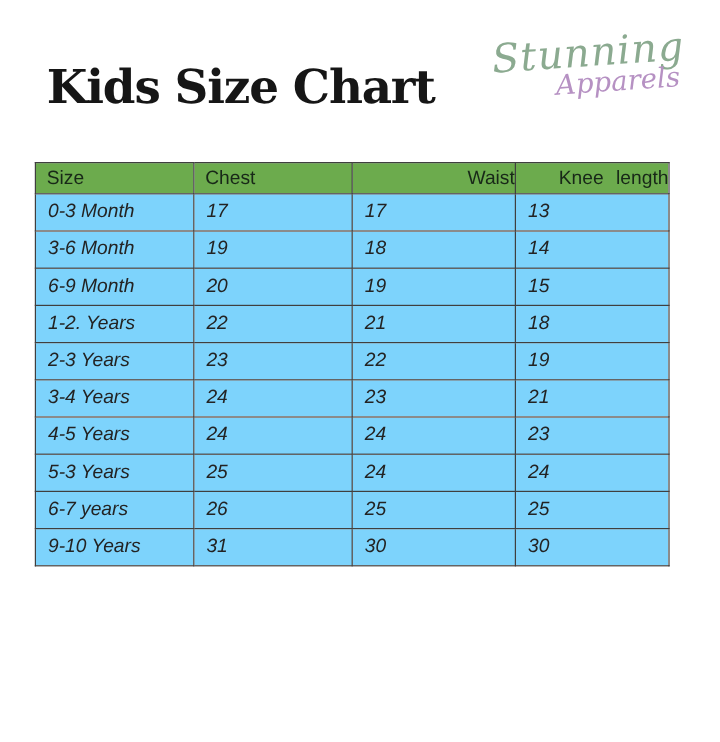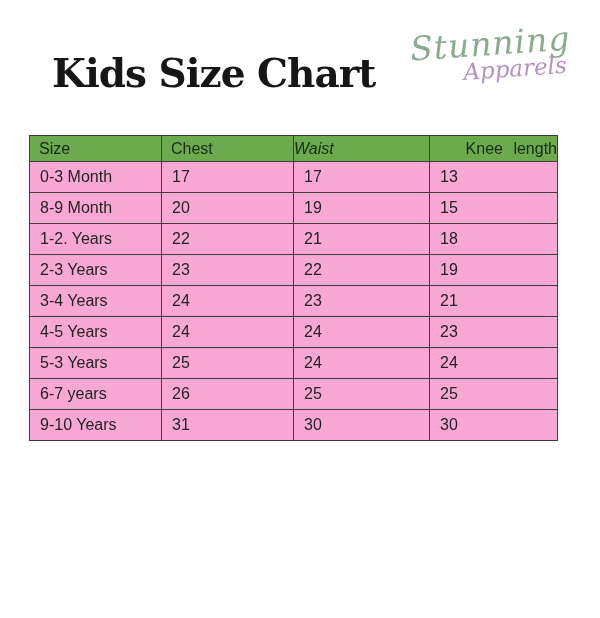--- a/index.html
+++ b/index.html
@@ -5,21 +5,21 @@
   html, body { margin: 0; padding: 0; }
   body {
     width: 600px; height: 618px;
     background: #ffffff;
     font-family: "Liberation Sans", sans-serif;
     position: relative;
     overflow: hidden;
   }
   .page-title {
     position: absolute;
-    left: 52px; top: 50px;
+    left: 39px; top: 50px;
     font-family: "DejaVu Serif", serif;
     font-weight: 700;
     font-size: 39px;
     letter-spacing: -1px;
     color: var(--title-color, #161616);
     white-space: nowrap;
   }
   .brand {
     position: absolute;
     left: 396px; top: 26px; width: 190px;
@@ -55,29 +55,30 @@
   .size-chart th {
     background: var(--header-bg, #6cab4d);
     height: 25px;
     text-align: left;
     padding: 0 0 0 9px;
     font-weight: normal;
     font-size: 16px;
     color: #182818;
     vertical-align: middle;
   }
-  .size-chart th.center { text-align: left; padding-left: 0; font-style: italic; }
+  .size-chart th.center { text-align: right; padding-left: 0; }
   .size-chart th.spread { word-spacing: 6px; text-align: right; }
   .size-chart td {
     height: 30px;
     font-size: 16px;
     color: #232323;
     padding: 0 12px 0 10px;
     vertical-align: middle;
-    background: #f9a8d4;
+    background: #7dd3fc;
+    font-style: italic;
   }
 </style>
 </head>
 <body>
 
 <div class="page-title">Kids Size Chart</div>
 
 <div class="brand">
   <div class="brand-line1">Stunning</div>
   <div class="brand-line2">Apparels</div>
@@ -99,21 +100,27 @@
     </tr>
   </thead>
   <tbody>
       <tr>
         <td>0-3 Month</td>
         <td>17</td>
         <td>17</td>
         <td>13</td>
       </tr>
       <tr>
-        <td>8-9 Month</td>
+        <td>3-6 Month</td>
+        <td>19</td>
+        <td>18</td>
+        <td>14</td>
+      </tr>
+      <tr>
+        <td>6-9 Month</td>
         <td>20</td>
         <td>19</td>
         <td>15</td>
       </tr>
       <tr>
         <td>1-2. Years</td>
         <td>22</td>
         <td>21</td>
         <td>18</td>
       </tr>

